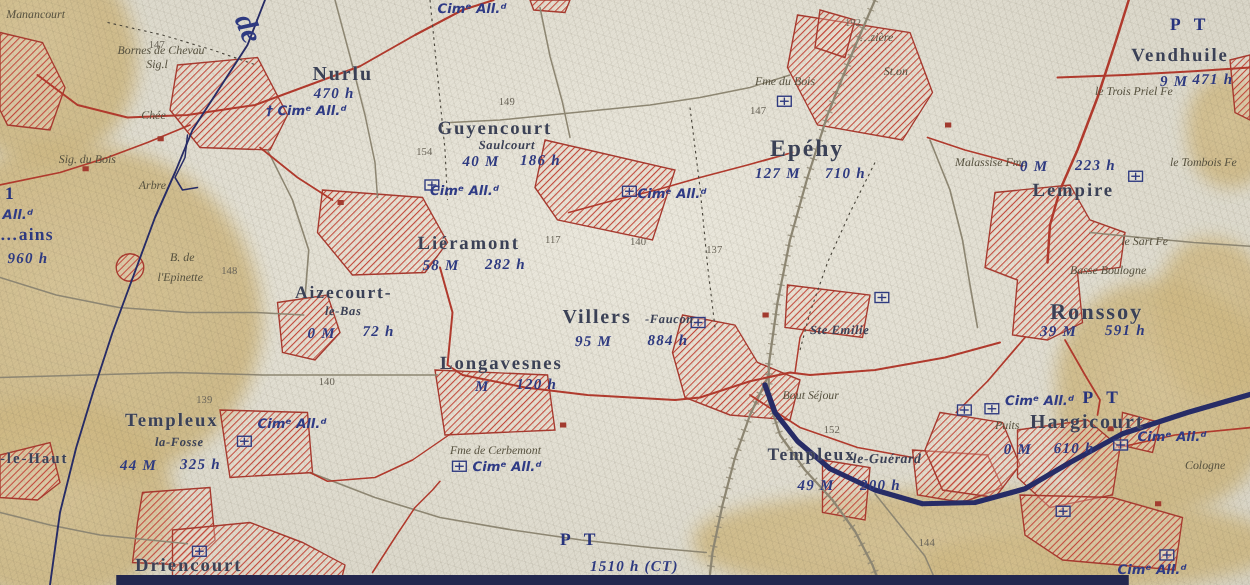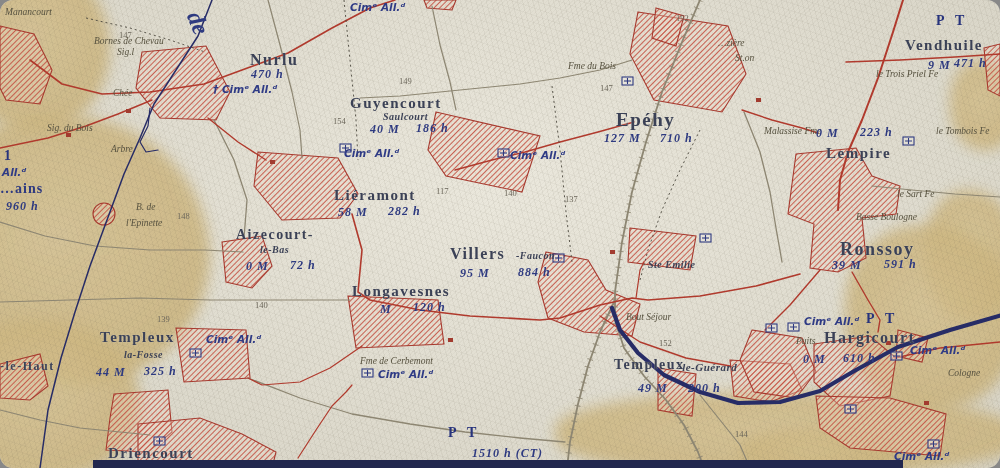--- a/index.html
+++ b/index.html
@@ -2,21 +2,20 @@
 <html><head>
 <meta charset="utf-8">
 <style>
   html,body{margin:0;padding:0;background:#888;}
   #map{
     position:relative;width:1000px;height:468px;overflow:hidden;
     background:
       radial-gradient(ellipse at 50% 40%, rgba(255,255,255,.25), rgba(0,0,0,.06)),
       #e4e0d1;
     font-family:"Liberation Serif", serif;
-    border-radius:13px;
   }
   .terrain{position:absolute;border-radius:45% 55% 50% 48%;filter:blur(7px);}
   #hachure{
     position:absolute;inset:0;pointer-events:none;
     background:
       repeating-linear-gradient(75deg, rgba(95,88,70,.07) 0 1px, transparent 1px 5px),
       repeating-linear-gradient(18deg, rgba(95,88,70,.05) 0 1px, transparent 1px 7px),
       repeating-linear-gradient(135deg, rgba(95,88,70,.045) 0 1px, transparent 1px 3px);
   }
   #lines{position:absolute;inset:0;}
@@ -228,28 +227,28 @@
       <span class="lb stat" style="left: 251px; top: 68px;">470 h</span>
       <span class="lb cim" style="left: 213px; top: 84px;">† Cimᵉ All.ᵈ</span>
       <span class="lb bigde" style="left: 205px; top: 8px; transform: rotate(68deg); transform-origin: 0px 0px;">de</span>
       <span class="lb cim" style="left: 350px; top: 2px;">Cimᵉ All.ᵈ</span>
       <span class="lb village" style="left: 350px; top: 96px;">Guyencourt</span>
       <span class="lb villit" style="left: 383px; top: 112px;">Saulcourt</span>
       <span class="lb stat" style="left: 370px; top: 123px;">40 M</span>
       <span class="lb stat" style="left: 416px; top: 122px; text-align: center;">186 h</span>
       <span class="lb cim" style="left: 344px; top: 148px;">Cimᵉ All.ᵈ</span>
       <span class="lb cim" style="left: 510px; top: 150px;">Cimᵉ All.ᵈ</span>
-      <span class="lb farm" style="left: 568px; top: 62px;">Fme du Bois</span>
+      <span class="lb farm" style="left: 604px; top: 62px;">Fme du Bois</span>
       <span class="lb spot" style="left: 600px; top: 84px;">147</span>
       <span class="lb village" style="left: 616px; top: 110px; font-size: 19px;">Epéhy</span>
       <span class="lb stat" style="left: 604px; top: 132px;">127 M</span>
       <span class="lb stat" style="left: 660px; top: 132px;">710 h</span>
-      <span class="lb farm" style="left: 718px; top: 27px; margin-top: 12px;">…zière</span>
+      <span class="lb farm" style="left: 688px; top: 27px;">…zière</span>
       <span class="lb spot" style="left: 676px; top: 14px;">192</span>
-      <span class="lb farm" style="left: 707px; top: 54px; padding-left: 28px;">St.on</span>
+      <span class="lb farm" style="left: 707px; top: 54px;">St.on</span>
       <span class="lb pt" style="left: 936px; top: 14px;">P T</span>
       <span class="lb village" style="left: 905px; top: 38px;">Vendhuile</span>
       <span class="lb stat" style="left: 928px; top: 59px;">9 M</span>
       <span class="lb stat" style="left: 954px; top: 57px;">471 h</span>
       <span class="lb farm" style="left: 876px; top: 70px;">le Trois Priel Fe</span>
       <span class="lb farm" style="left: 764px; top: 127px;">Malassise Fme</span>
       <span class="lb stat" style="left: 816px; top: 127px;">0 M</span>
       <span class="lb stat" style="left: 860px; top: 126px;">223 h</span>
       <span class="lb farm" style="left: 936px; top: 127px;">le Tombois Fe</span>
       <span class="lb village" style="left: 826px; top: 146px;">Lempire</span>

